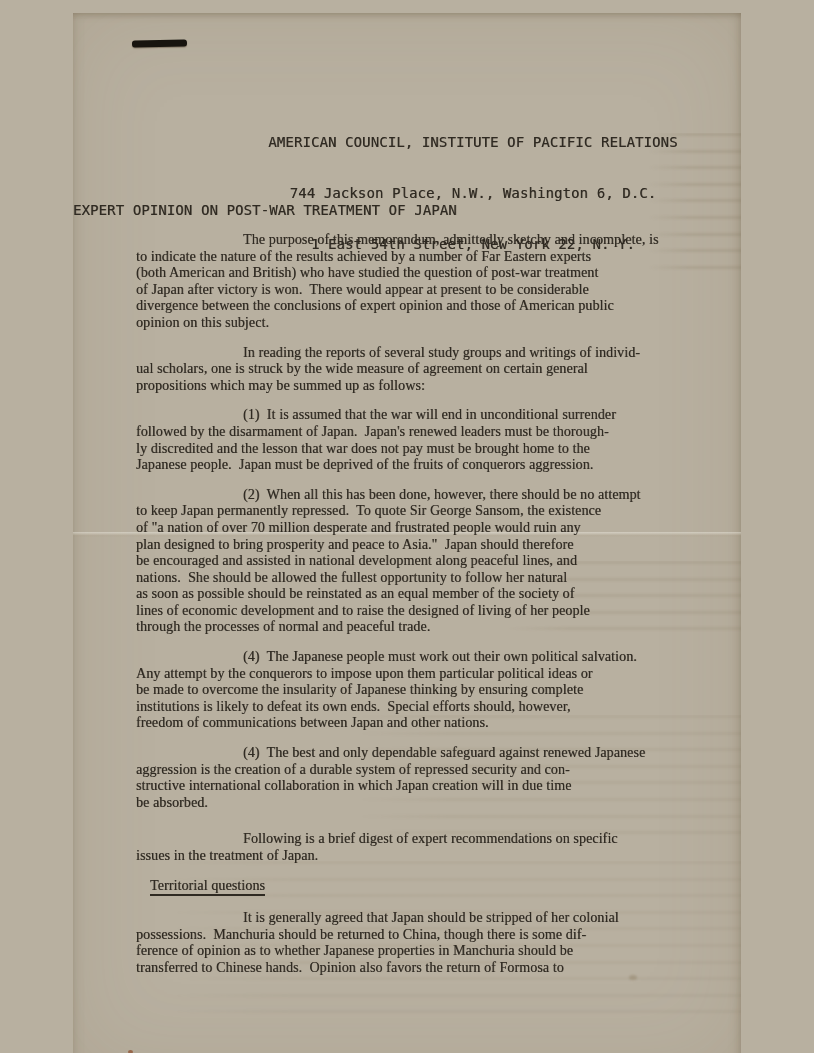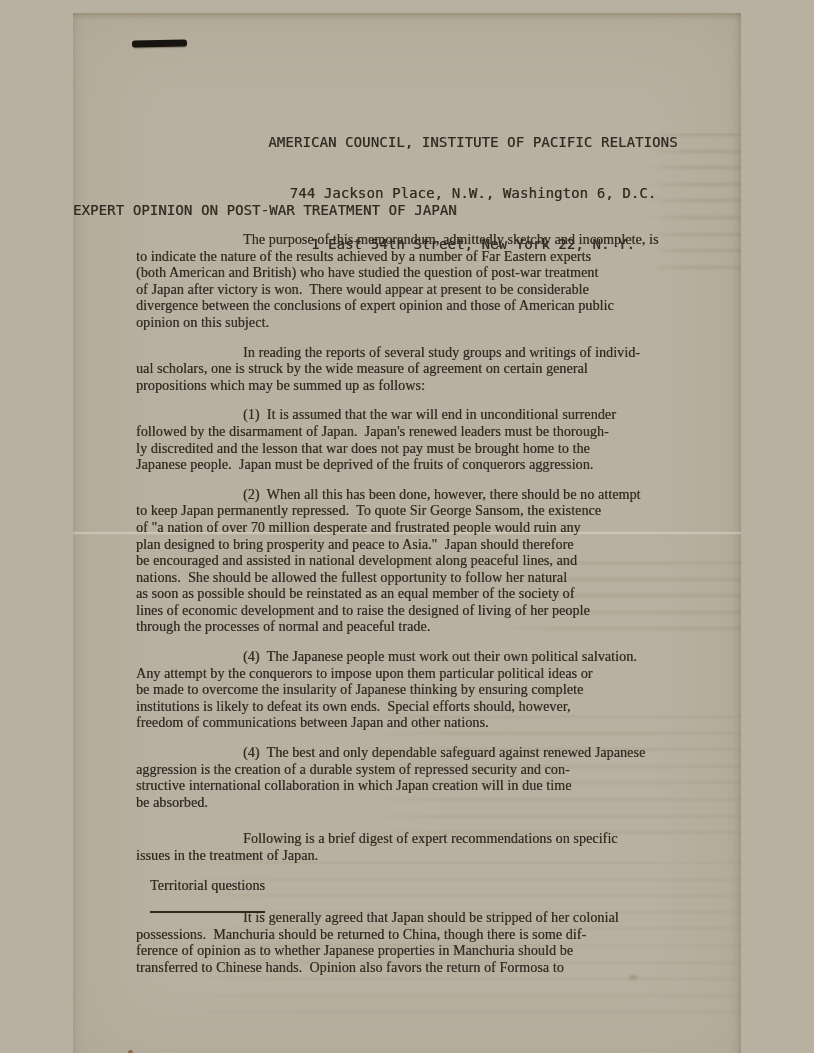--- a/index.html
+++ b/index.html
@@ -43,21 +43,21 @@
   }
 
   
   .body{ position:absolute;top:219px;left:63px;width:720px;font-family:Liberation Serif, serif; }
   .line{ white-space:pre;font-size:14px;line-height:16.6px;letter-spacing:0.1px; }
   .paragraph{ margin:0 0 13px 0; }
   .paragraph .line:first-child{ text-indent:107px; }
   .body > .paragraph:nth-child(6){ margin-bottom:20px; }
   .section-heading{ margin:0 0 16px 14px;font-size:14px;line-height:16.6px;letter-spacing:0.1px; }
   .section-heading .underlined{
-    border-bottom:2px solid #2f2a22;padding-bottom:18px;white-space:pre;
+    border-bottom:2px solid #2f2a22;padding-bottom:1px;white-space:pre;
   }
 
   
   .bleed{
     position:absolute;
     background:repeating-linear-gradient(180deg,
       rgba(122,106,78,0.17) 0px, rgba(122,106,78,0.17) 3px,
       rgba(122,106,78,0.0) 3px, rgba(122,106,78,0.0) 16.6px);
     filter:blur(1.1px);
     -webkit-mask-image:linear-gradient(90deg,transparent,#000 18%,#000 82%,transparent);

